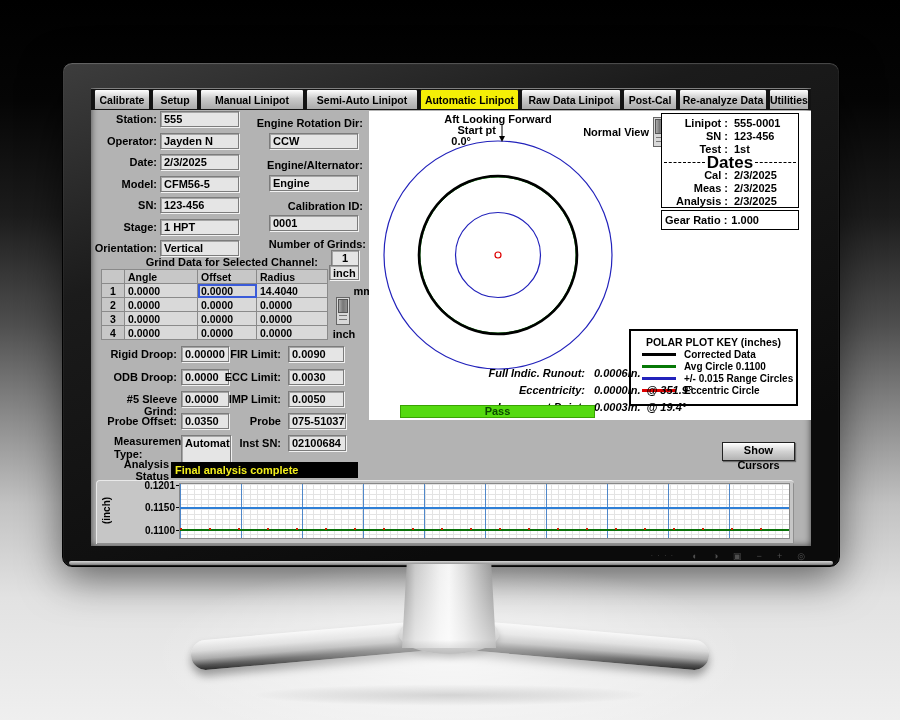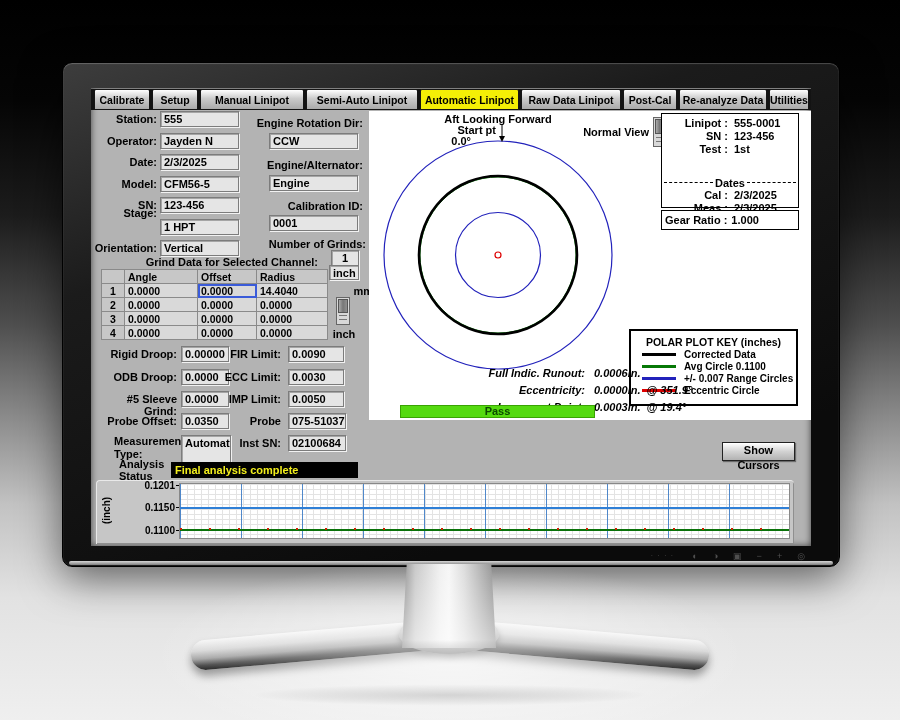--- a/index.html
+++ b/index.html
@@ -45,21 +45,21 @@
     background:linear-gradient(90deg,#aaa,#777 50%,#909090);border:1px solid #555;}
   .vslider .hash{position:absolute;left:2px;right:2px;height:1px;background:#777;}
   
   .polar{position:absolute;left:278px;top:23px;width:442px;height:309px;background:#fff;}
   .ptxt{position:absolute;font-size:11px;line-height:12px;}
   .infobox{position:absolute;left:292px;top:2px;width:138px;height:95px;background:#fff;
     border:1px solid #000;box-sizing:border-box;padding-top:3px;}
   .irow{display:flex;height:13px;line-height:13px;font-size:11px;}
   .ilab{width:66px;text-align:right;}
   .ival{margin-left:6px;white-space:pre;}
-  .dates{display:flex;align-items:center;height:13px;padding:0 2px;font-size:11px;margin-top:20px;}
+  .dates{display:flex;align-items:center;height:13px;padding:0 2px;font-size:17px;}
   .dash{flex:1;border-top:1px dashed #000;height:0;}
   .gearbox{position:absolute;left:292px;top:99px;width:138px;height:20px;background:#fff;
     border:1px solid #000;box-sizing:border-box;display:flex;align-items:center;padding-left:3px;font-size:11px;}
   .keybox{position:absolute;left:260px;top:218px;width:169px;height:77px;background:#fff;
     border:2px solid #000;box-sizing:border-box;}
   .ktitle{text-align:center;font-size:10.5px;margin-top:5px;}
   .krow{display:flex;align-items:center;height:12px;padding-left:11px;font-size:10px;}
   .kswatch{width:34px;height:3px;margin-right:8px;flex:0 0 auto;}
   .results{position:absolute;left:24px;top:255px;width:240px;}
   .rrow{display:flex;height:17px;line-height:14px;font-size:11px;font-style:italic;}
@@ -131,21 +131,21 @@
       <div class="lbl" style="left:0;top:25px;width:66px">Station:</div>
       <div class="box" style="left:69px;top:23px;width:79px;height:16px">555</div>
       <div class="lbl" style="left:0;top:47px;width:66px">Operator:</div>
       <div class="box" style="left:69px;top:45px;width:79px;height:16px">Jayden N</div>
       <div class="lbl" style="left:0;top:68px;width:66px">Date:</div>
       <div class="box" style="left:69px;top:66px;width:79px;height:16px">2/3/2025</div>
       <div class="lbl" style="left:0;top:90px;width:66px">Model:</div>
       <div class="box" style="left:69px;top:88px;width:79px;height:16px">CFM56-5</div>
       <div class="lbl" style="left:0;top:111px;width:66px">SN:</div>
       <div class="box" style="left:69px;top:109px;width:79px;height:16px">123-456</div>
-      <div class="lbl" style="left:0;top:119px;width:66px">Stage:</div>
+      <div class="lbl" style="left:0;top:133px;width:66px">Stage:</div>
       <div class="box" style="left:69px;top:131px;width:79px;height:16px">1 HPT</div>
       <div class="lbl" style="left:0;top:154px;width:66px">Orientation:</div>
       <div class="box" style="left:69px;top:152px;width:79px;height:16px">Vertical</div>
 
       <div class="lbl" style="left:160px;top:29px;width:112px">Engine Rotation Dir:</div>
       <div class="box" style="left:178px;top:45px;width:89px;height:16px">CCW</div>
       <div class="lbl" style="left:160px;top:71px;width:112px">Engine/Alternator:</div>
       <div class="box" style="left:178px;top:87px;width:89px;height:16px">Engine</div>
       <div class="lbl" style="left:160px;top:112px;width:112px">Calibration ID:</div>
       <div class="box" style="left:178px;top:127px;width:89px;height:16px">0001</div>
@@ -284,21 +284,21 @@
           <div class="krow">
               <span class="kswatch" style="background-color: rgb(0, 0, 0);"></span>
               <span>Corrected Data</span>
             </div>
           <div class="krow">
               <span class="kswatch" style="background-color: rgb(6, 120, 6);"></span>
               <span>Avg Circle 0.1100</span>
             </div>
           <div class="krow">
               <span class="kswatch" style="background-color: rgb(34, 34, 187);"></span>
-              <span>+/- 0.007 Range Circles</span>
+              <span>+/- 0.015 Range Circles</span>
             </div>
           <div class="krow">
               <span class="kswatch" style="background-color: rgb(221, 0, 0);"></span>
               <span>Eccentric Circle</span>
             </div>
         </div>
 
         <div class="results">
           <div class="rrow">
               <span class="rlab">Full Indic. Runout:</span>
@@ -312,21 +312,21 @@
               <span class="rlab">Innermost Point:</span>
               <span class="rval">0.0003in.  @ 19.4°</span>
             </div>
         </div>
 
         <div class="passbar">Pass</div>
       </div>
 
       <div class="pushbtn" style="left:631px;top:354px;width:71px;height:17px">Show Cursors</div>
 
-      <div class="lbl" style="left:28px;top:370px;width:50px;text-align:left;line-height:12px">Analysis Status</div>
+      <div class="lbl" style="left:28px;top:370px;width:50px;text-align:right;line-height:12px">Analysis Status</div>
       <div class="statusbox">Final analysis complete</div>
 
       <div class="chartpanel">
         <div class="ylab">(inch)</div>
         <div class="ytick" style="left:22px;top:0">0.1201</div>
         <div class="ytick" style="left:22px;top:22px">0.1150</div>
         <div class="ytick" style="left:22px;top:45px">0.1100</div>
         <div class="ytickmark" style="left:79px;top:4px"></div>
         <div class="ytickmark" style="left:79px;top:26px"></div>
         <div class="ytickmark" style="left:79px;top:49px"></div>

